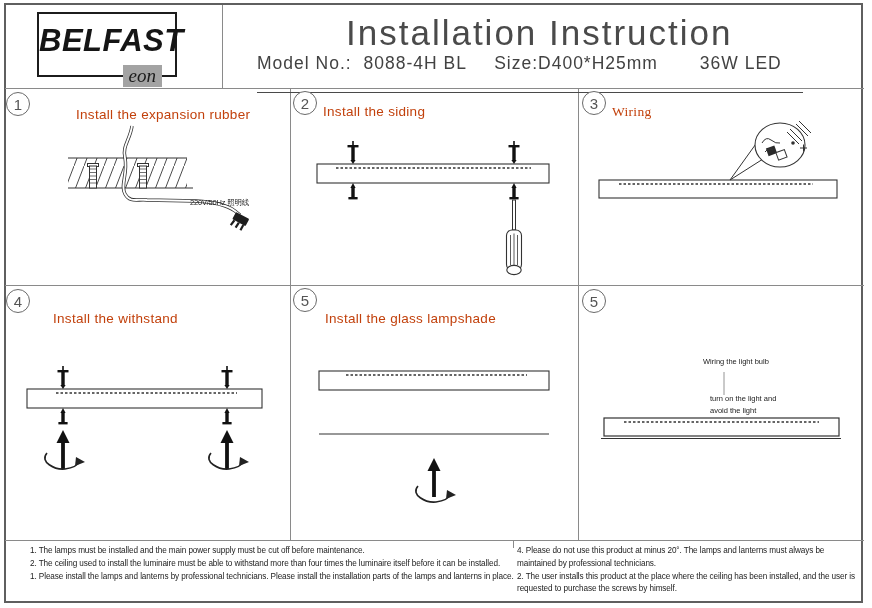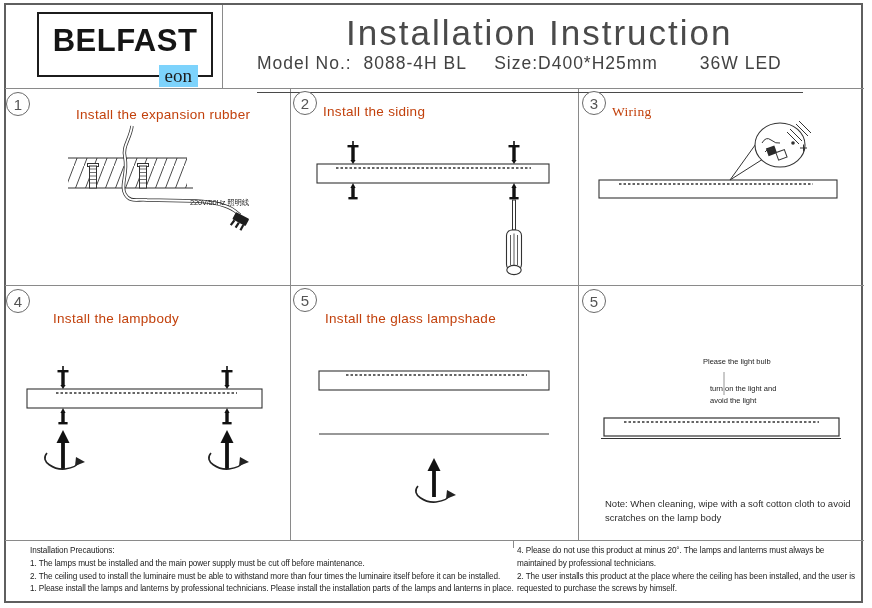--- a/index.html
+++ b/index.html
@@ -1,24 +1,24 @@
 <!DOCTYPE html>
 <html><head>
 <meta charset="utf-8">
 <style>
   html,body{margin:0;padding:0;background:#fff;}
   .page{position:relative;width:872px;height:608px;background:#fff;overflow:hidden;
         font-family:"Liberation Sans",sans-serif;color:#333;}
   .border-frame{position:absolute;left:4px;top:3px;width:859px;height:600px;
         border:2px solid #5f5f5f;box-sizing:border-box;}
   .gline{position:absolute;background:#8a8a8a;}
-  .logo-box{position:absolute;left:37px;top:12px;width:176px;height:65px;
-        border:2.5px solid #1c1c1c;box-sizing:border-box;text-align:center;}
+  .logo-box{position:absolute;left:37px;top:12px;width:140px;height:65px;
+        border:2.5px solid #1c1c1c;box-sizing:border-box;text-align:center;font-style:italic;}
   .brand{font-weight:bold;font-size:31px;letter-spacing:.5px;color:#151515;margin-top:9px;}
-  .brand-sub{position:absolute;right:13px;bottom:-12px;background:#7dd3fc;padding:0 6px;
+  .brand-sub{position:absolute;right:13px;bottom:-12px;background:#a3a3a3;padding:0 6px;
         font-family:"Liberation Serif",serif;font-size:19px;color:#1c1c1c;}
   .htitle{position:absolute;left:346px;top:13px;font-size:35px;letter-spacing:2px;
         color:#4a4a4a;font-weight:400;white-space:nowrap;}
   .model-line{position:absolute;left:257px;top:53px;width:546px;border-bottom:1.5px solid #4a4a4a;
         padding-bottom:18px;font-size:17.5px;letter-spacing:1px;color:#424242;white-space:nowrap;}
   .model-line .gap1{margin-left:22px;} .model-line .gap2{margin-left:36px;} .model-line .sp{margin-left:6px;}
   .panel{position:absolute;}
   .panel svg{position:absolute;left:0;top:0;}
   .badge{position:absolute;width:24px;height:24px;border:1.2px solid #6a6a6a;border-radius:50%;
         display:flex;align-items:center;justify-content:center;font-size:15px;color:#555;
@@ -164,21 +164,21 @@
       <use href="#screw-down" x="59" y="84"></use>
       <use href="#screw-down" x="223" y="84"></use>
       <use href="#screw-up" x="59" y="122"></use>
       <use href="#screw-up" x="223" y="122"></use>
       <use href="#big-arrow" x="59" y="144"></use>
       <use href="#big-arrow" x="223" y="144"></use>
       <use href="#rot-arrow" x="59" y="172"></use>
       <use href="#rot-arrow" x="223" y="172"></use>
     </svg>
     <div class="badge" style="left:2px;top:3px;">4</div>
-    <div class="ptitle" style="left:49px;top:25px;">Install the lampbody</div>
+    <div class="ptitle" style="left:49px;top:25px;">Install the withstand</div>
   </div>
 
   <div class="panel" style="left:291px;top:286px;width:287px;height:254px;">
     <svg width="287" height="254" viewBox="0 0 287 254">
       <g>
         <rect x="28" y="85" width="230" height="19" fill="#fff" stroke="#333" stroke-width="1.1"></rect>
         <path d="M55,89 H236" stroke="#666" stroke-width="2" stroke-dasharray="2.5 2"></path>
       </g>
       <line x1="28" y1="148" x2="258" y2="148" stroke="#333" stroke-width="1.2"></line>
       <use href="#big-arrow" x="143" y="172"></use>
@@ -191,33 +191,28 @@
   <div class="panel" style="left:579px;top:286px;width:286px;height:254px;">
     <svg width="286" height="254" viewBox="0 0 286 254">
       <line x1="145" y1="86" x2="145" y2="109" stroke="#888" stroke-width=".9"></line>
       <g>
         <rect x="25" y="132" width="235" height="18" fill="#fff" stroke="#333" stroke-width="1.2"></rect>
         <line x1="22" y1="152.5" x2="262" y2="152.5" stroke="#333" stroke-width="1"></line>
         <path d="M45,136 H240" stroke="#666" stroke-width="2" stroke-dasharray="2.5 2"></path>
       </g>
     </svg>
     <div class="badge" style="left:3px;top:3px;">5</div>
-    <div class="lbl" style="left:124px;top:71px;">Please the light bulb</div>
-    <div class="lbl" style="left:131px;top:97px;line-height:11.5px;">
+    <div class="lbl" style="left:124px;top:71px;">Wiring the light bulb</div>
+    <div class="lbl" style="left:131px;top:107px;line-height:11.5px;">
       <div>turn on the light and</div>
       <div>avoid the light</div>
     </div>
-    <div class="note" style="left:26px;top:211px;">
-      <div>Note: When cleaning, wipe with a soft cotton cloth to avoid</div>
-      <div>scratches on the lamp body</div>
-    </div>
   </div>
 
   <div class="footer-col" style="left:30px;top:545px;width:484px;">
-    <div>Installation Precautions:</div>
     <div>1. The lamps must be installed and the main power supply must be cut off before maintenance.</div>
     <div>2. The ceiling used to install the luminaire must be able to withstand more than four times the luminaire itself before it can be installed.</div>
     <div>1. Please install the lamps and lanterns by professional technicians. Please install the installation parts of the lamps and lanterns in place.</div>
   </div>
   <div class="footer-col" style="left:517px;top:545px;width:345px;">
     <div>4. Please do not use this product at minus 20°. The lamps and lanterns must always be maintained by professional technicians.</div>
     <div>2. The user installs this product at the place where the ceiling has been installed, and the user is requested to purchase the screws by himself.</div>
   </div>
 </div>
 

